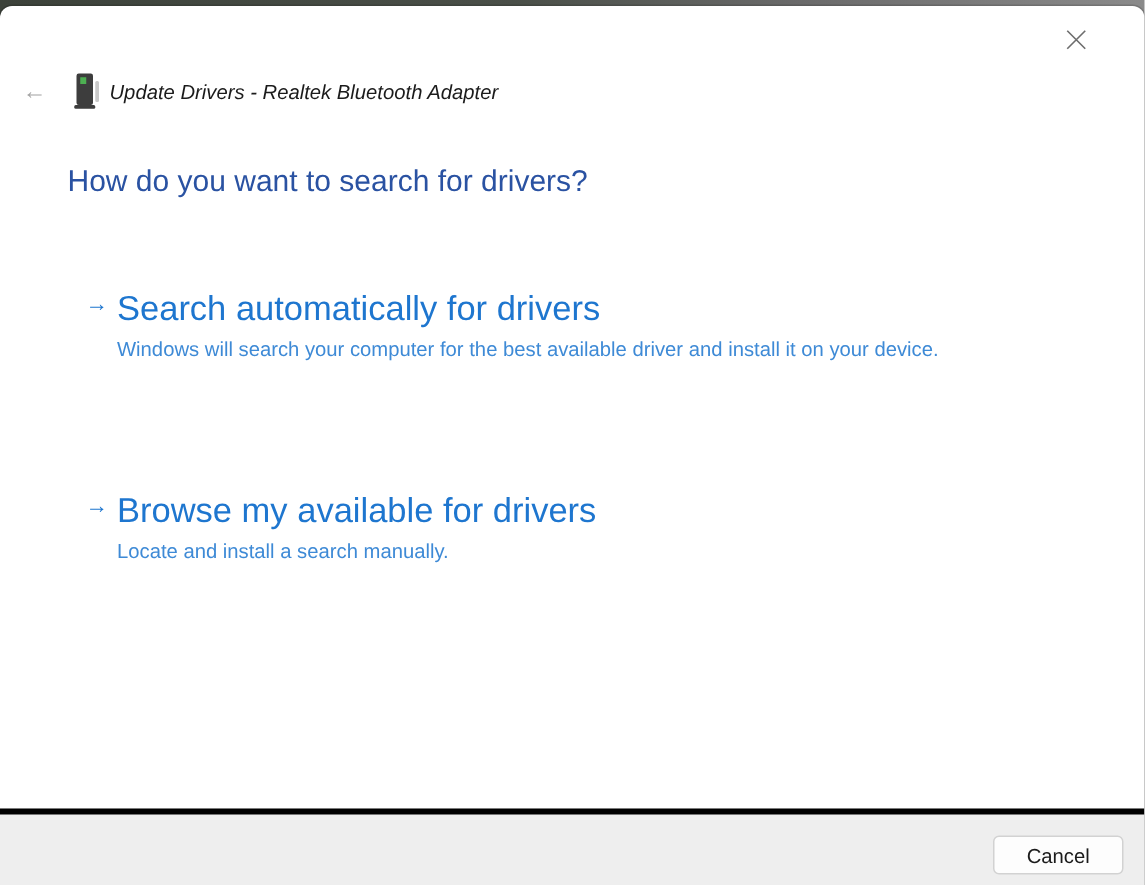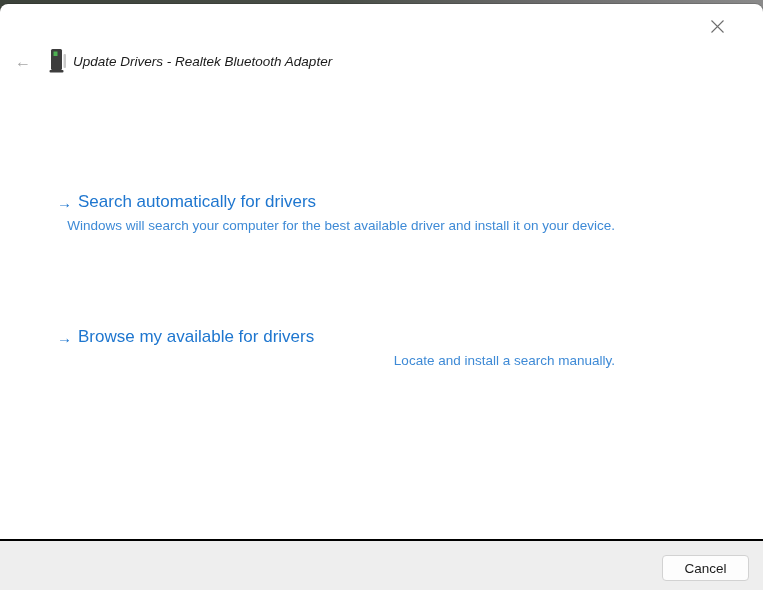--- a/index.html
+++ b/index.html
@@ -80,38 +80,38 @@
   .option-1 { top: 188px; }
   .option-2 { top: 323px; }
   .option-arrow {
     position: absolute;
     left: 0; top: 2px;
     font-size: 15px;
     color: #1e76cf;
   }
   .option-title {
     margin-left: 21px;
-    font-size: 17px;
+    font-size: 23px;
     color: #1e76cf;
   }
   .option-desc {
+    margin-left: 21px;
     margin-top: 5px;
     width: 558px;
     font-size: 13.5px;
     line-height: 1.32;
     color: #3e8ad6;
-    text-align: right;
   }
 
   .footer {
     position: absolute;
     left: 0; right: 0; bottom: 0;
     height: 51px;
     background: #eeeeee;
-    border-top: 2px solid #000000;
+    border-top: 4px solid #000000;
   }
   .cancel-btn {
     position: absolute;
     right: 14px; top: 14px;
     width: 87px; height: 26px;
     background: #fdfdfd;
     border: 1px solid #d2d2d2;
     border-radius: 4px;
     font-family: "Liberation Sans", "DejaVu Sans", sans-serif;
     font-size: 13.5px;
@@ -136,20 +136,21 @@
       <svg width="20" height="26" viewBox="0 0 20 26">
         <rect x="2" y="1" width="11" height="21" rx="1.5" fill="#3d3d3d"></rect>
         <rect x="4.5" y="3.5" width="4" height="4.5" fill="#4db052"></rect>
         <rect x="0.5" y="22" width="14" height="2.5" rx="1" fill="#3d3d3d"></rect>
         <rect x="14.5" y="6" width="2.5" height="14" rx="1" fill="#c9c9c9"></rect>
       </svg>
     </span>
     <span class="window-title">Update Drivers - Realtek Bluetooth Adapter</span>
   </div>
 
+  <div class="page-heading">How do you want to search for drivers?</div>
 
   <div class="option option-1">
     <span class="option-arrow">→</span>
     <div class="option-title">Search automatically for drivers</div>
     <div class="option-desc">Windows will search your computer for the best available driver and install it on your device.</div>
   </div>
 
   <div class="option option-2">
     <span class="option-arrow">→</span>
     <div class="option-title">Browse my available for drivers</div>

